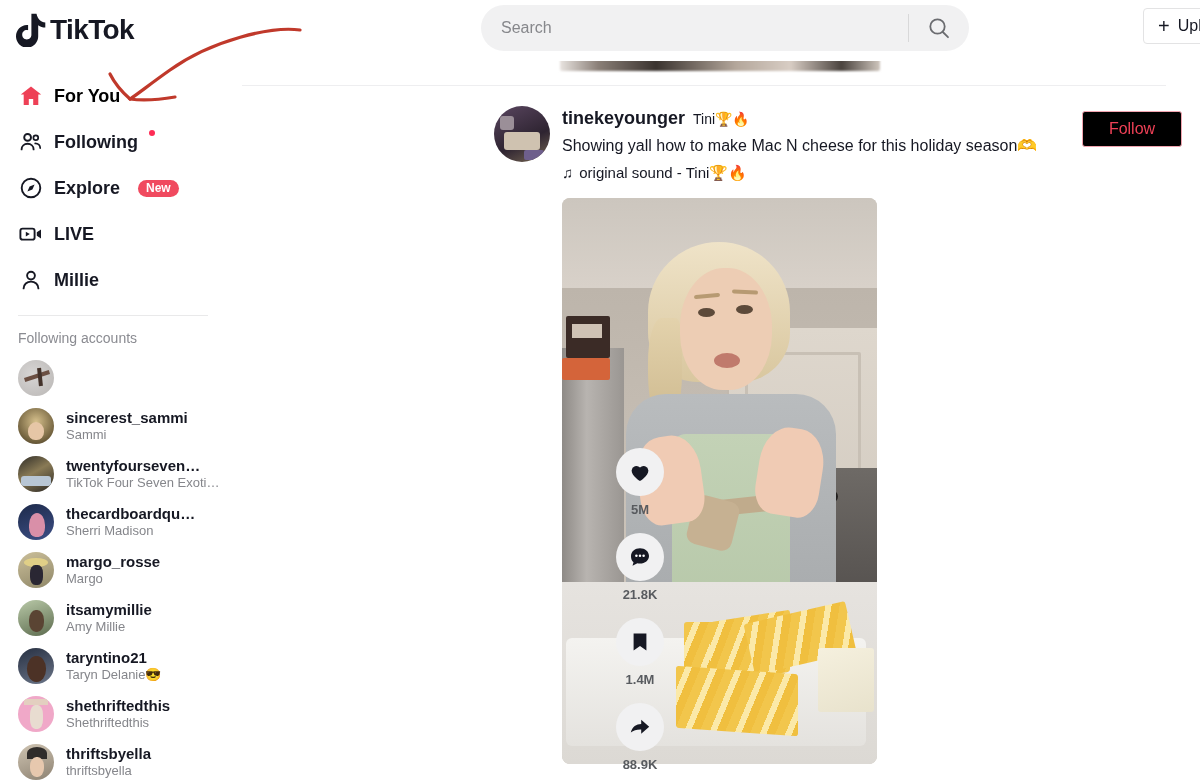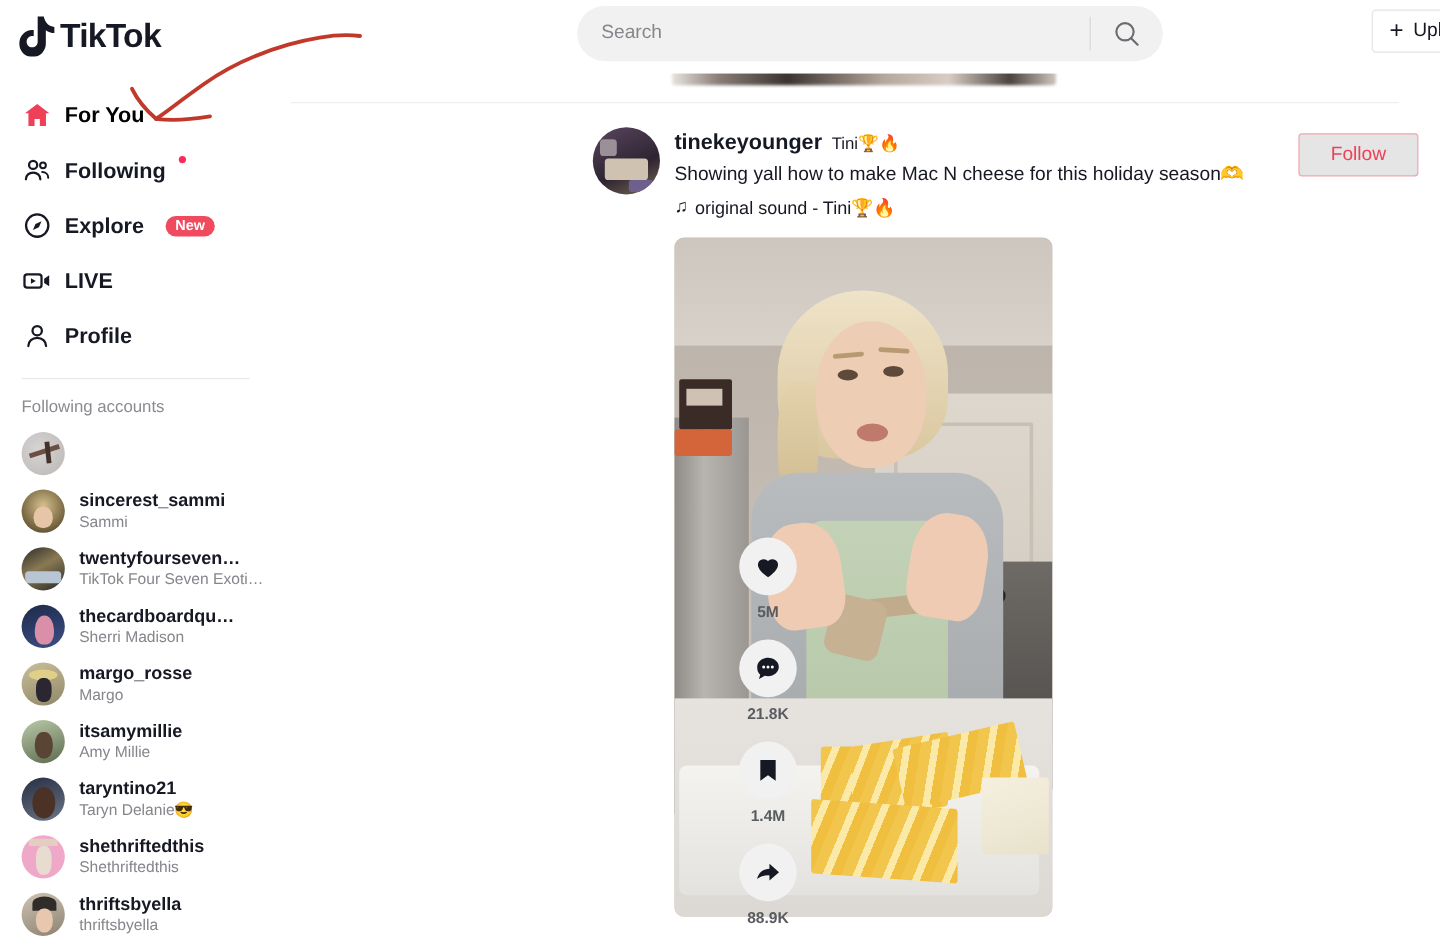--- a/index.html
+++ b/index.html
@@ -126,21 +126,21 @@
   }
   .post-body { flex: 1; min-width: 0; padding-top: 2px; }
   .post-line1 { display: flex; align-items: baseline; gap: 8px; }
   .post-user { font-size: 18px; font-weight: bold; color: #161823; }
   .post-nick { font-size: 14px; color: #161823; }
   .post-caption { font-size: 16px; color: #161823; margin-top: 6px; line-height: 1.35; }
   .post-music { font-size: 15px; color: #161823; margin-top: 7px; display: flex; align-items: center; gap: 6px; }
   .follow-btn {
     position: absolute; right: 18px; top: 25px;
     width: 100px; height: 36px;
-    border: 1px solid #f1a3ae; background: #e5e5e5; border-radius: 3px;
+    border: 1px solid #f1a3ae; background: #000000; border-radius: 3px;
     color: #ee4056; font-size: 16px; font-weight: normal;
     cursor: pointer; font-family: "Liberation Sans", sans-serif;
   }
   .video-row { position: relative; margin-top: 16px; padding-left: 320px; height: 566px; }
   .video {
     position: relative; width: 315px; height: 566px;
     border-radius: 8px; overflow: hidden; background: #cfc8c0;
   }
   .actions {
     position: absolute; left: 374px; top: 250px;
@@ -286,21 +286,21 @@
       <span class="nav-label">LIVE</span>
     </div>
 
     <div class="nav-item">
       <span class="nav-ic">
         <svg width="24" height="24" viewBox="0 0 24 24" fill="none">
           <circle cx="12" cy="7.6" r="3.9" stroke="#161823" stroke-width="1.9"></circle>
           <path d="M4.6 20.4c0-4 3.3-6.8 7.4-6.8s7.4 2.8 7.4 6.8" stroke="#161823" stroke-width="1.9" stroke-linecap="round"></path>
         </svg>
       </span>
-      <span class="nav-label">Profile</span>
+      <span class="nav-label">Millie</span>
     </div>
 
     <div class="side-divider"></div>
 
     <div class="sec-title">Following accounts</div>
 
     <div class="acct">
       <div class="avatar" style="background:radial-gradient(circle at 40% 40%,#d7d5d4,#b9b6b4)">
         <div style="position:absolute;left:6px;top:14px;width:26px;height:4px;background:#6b4f42;transform:rotate(-18deg)"></div>
         <div style="position:absolute;left:20px;top:8px;width:4px;height:18px;background:#43322a;transform:rotate(-6deg)"></div>

